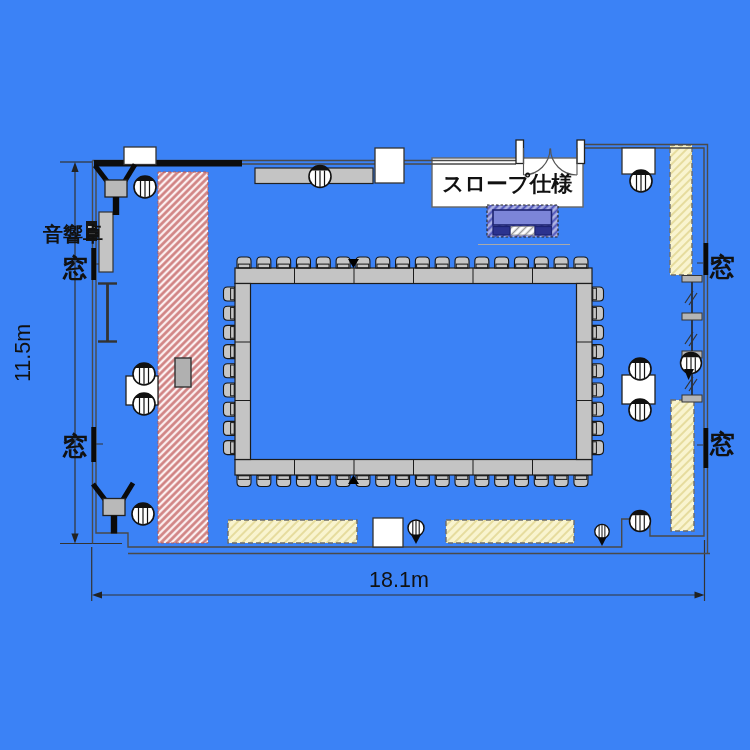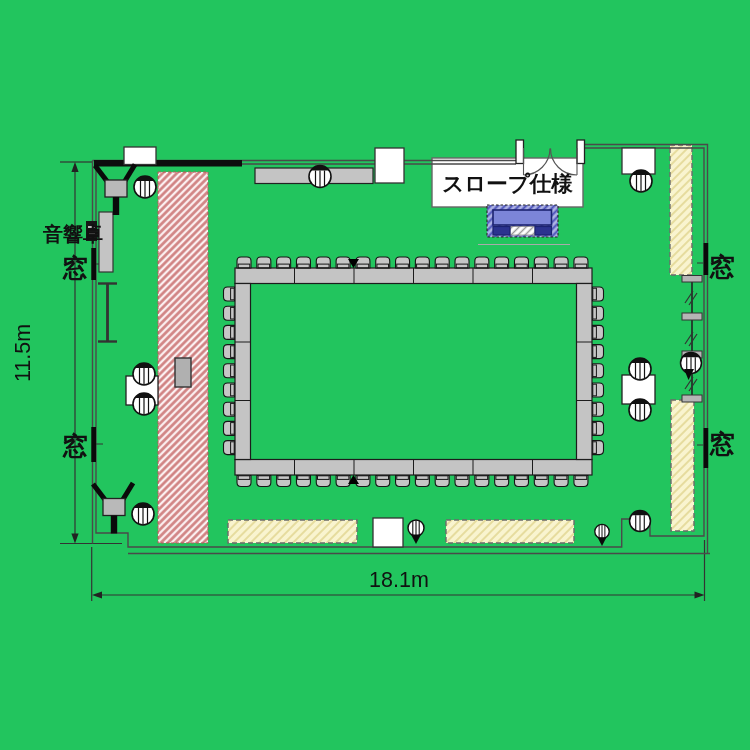--- a/index.html
+++ b/index.html
@@ -1,16 +1,16 @@
 <!DOCTYPE html>
 <html><head>
 <meta charset="utf-8">
 <style>
   html,body{margin:0;padding:0;background:#ffffff;}
-  .canvas{position:relative;width:750px;height:750px;background:#22c55e;overflow:hidden;
+  .canvas{position:relative;width:750px;height:750px;background:#3b82f6;overflow:hidden;
           font-family:"Liberation Sans", sans-serif;}
   svg text{font-family:"Liberation Sans", sans-serif;fill:#111;}
   .cjk{font-weight:bold;}
   .dim{font-weight:normal;}
 </style>
 </head>
 <body>
 
 <div class="canvas">
 <svg width="750" height="750" viewBox="0 0 750 750">

